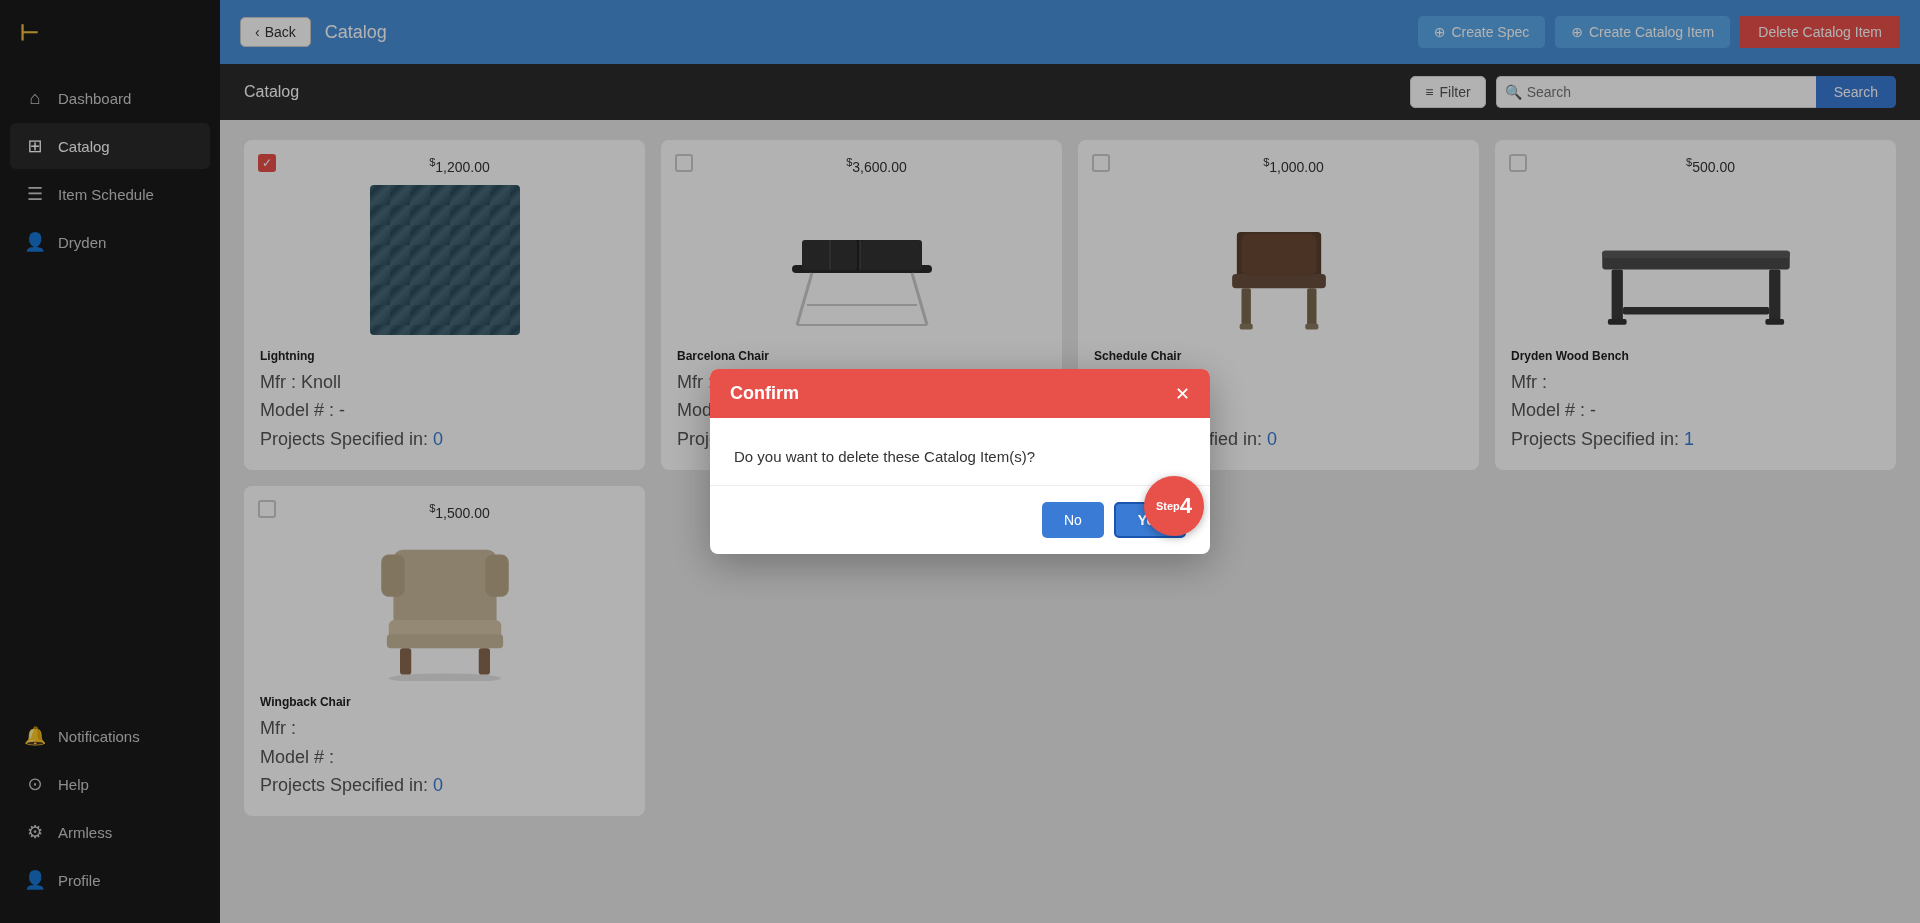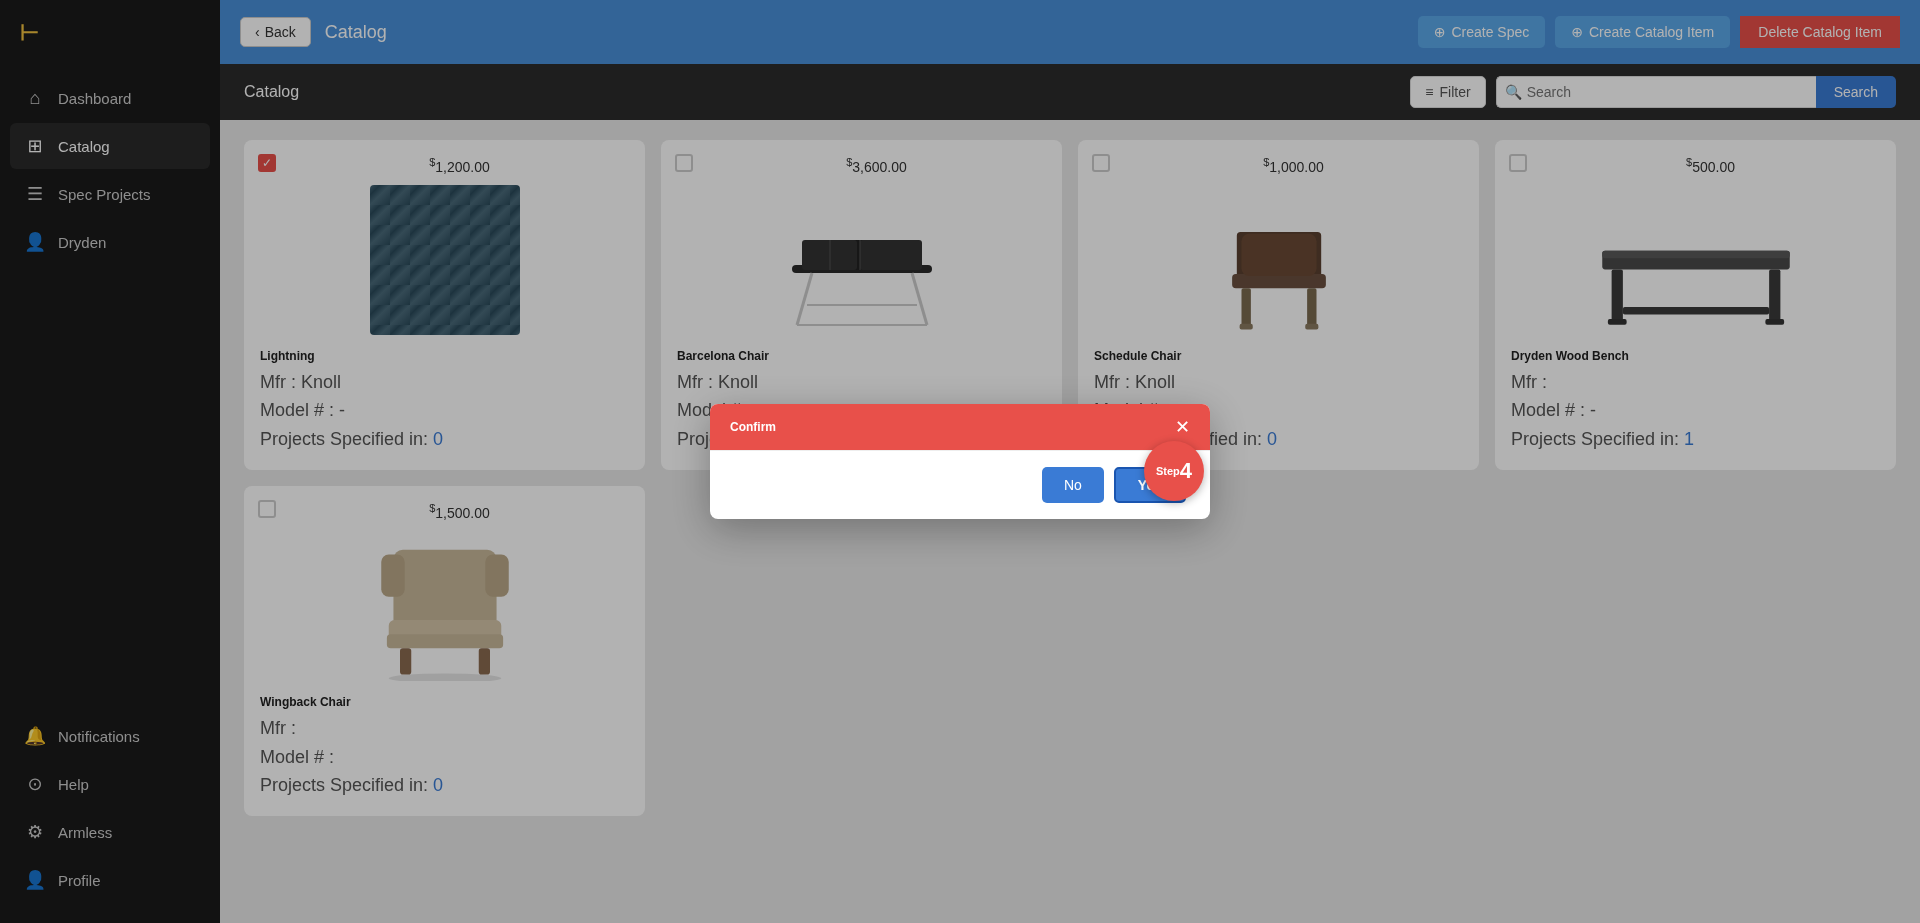--- a/index.html
+++ b/index.html
@@ -285,21 +285,21 @@
     }
     .modal-header {
       background: #e8504a;
       color: white;
       padding: 14px 20px;
       display: flex;
       align-items: center;
       justify-content: space-between;
     }
     .modal-title {
-      font-size: 12px;
+      font-size: 18px;
       font-weight: 600;
     }
     .modal-close {
       background: none;
       border: none;
       color: white;
       font-size: 18px;
       cursor: pointer;
       line-height: 1;
     }
@@ -378,21 +378,21 @@
     <div class="sidebar-item">
       <span class="sidebar-icon">⌂</span>
       <span>Dashboard</span>
     </div>
     <div class="sidebar-item active">
       <span class="sidebar-icon">⊞</span>
       <span>Catalog</span>
     </div>
     <div class="sidebar-item">
       <span class="sidebar-icon">☰</span>
-      <span>Spec Projects</span>
+      <span>Item Schedule</span>
     </div>
     <div class="sidebar-item">
       <span class="sidebar-icon">👤</span>
       <span>Dryden</span>
     </div>
   </div>
   <div class="sidebar-bottom">
     <div class="sidebar-item">
       <span class="sidebar-icon">🔔</span>
       <span>Notifications</span>
@@ -583,20 +583,23 @@
     </div>
   </div>
 </div>
 
 <div class="modal-overlay">
   <div class="modal">
     <div class="modal-header">
       <span class="modal-title">Confirm</span>
       <button class="modal-close">✕</button>
     </div>
+    <div class="modal-body">
+      <span>Do you want to delete these Catalog Item(s)?</span>
+    </div>
     <div class="modal-footer" style="position:relative;">
       <button class="btn-no">No</button>
       <button class="btn-yes" style="position:relative;">
         <span>Yes</span>
         <div class="step-badge">
           <span style="font-size:11px;">Step</span>
           <span class="step-num">4</span>
         </div>
       </button>
     </div>

